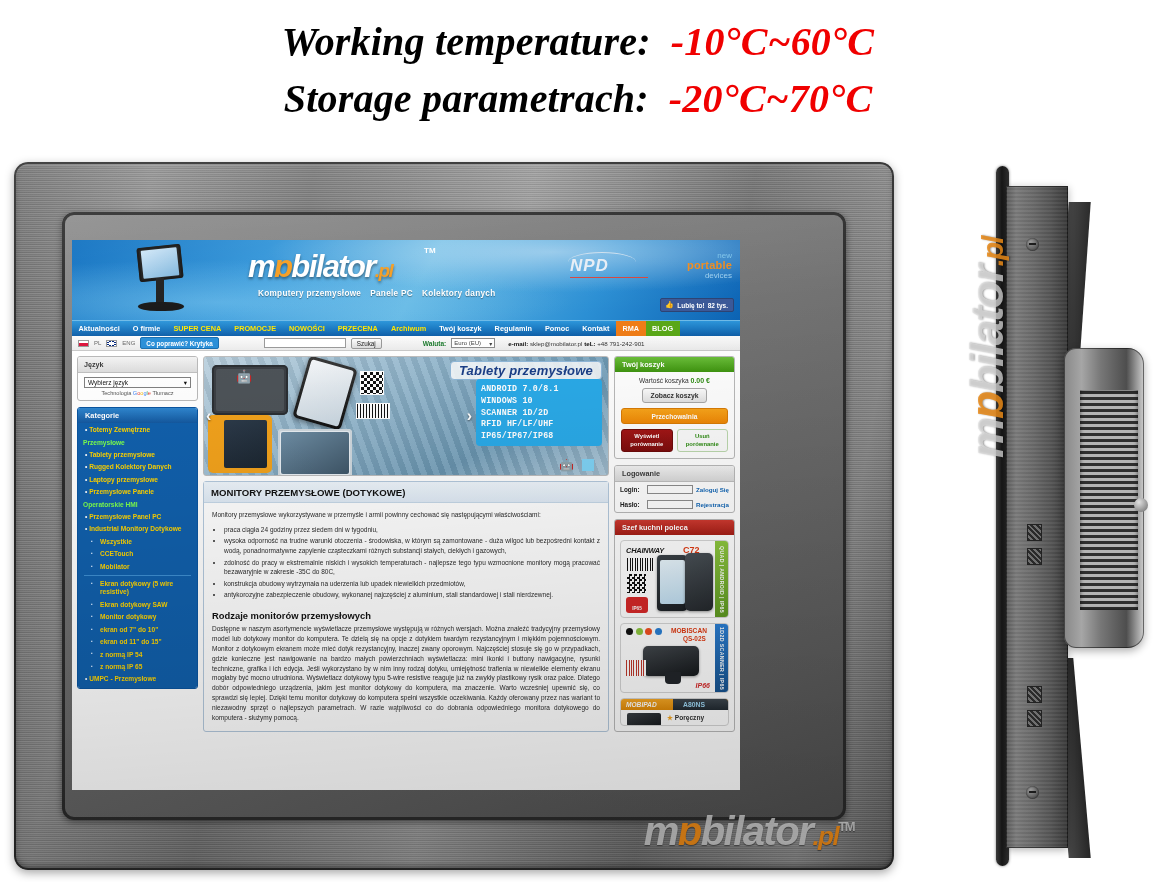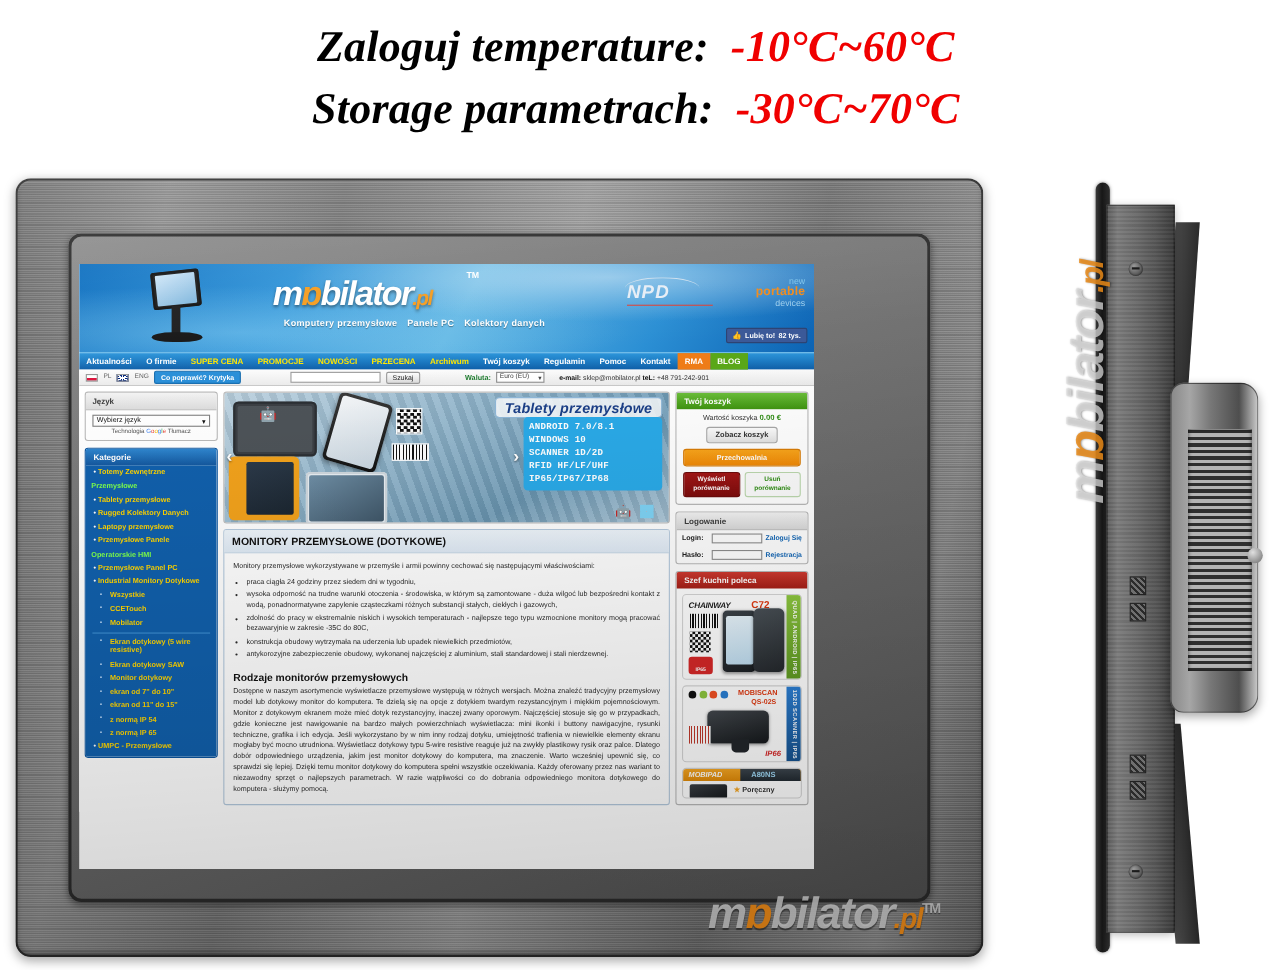--- a/index.html
+++ b/index.html
@@ -334,24 +334,24 @@
   .mp-tab { position:absolute; left:6px; top:14px; width:34px; height:13px; border-radius:2px;
     background: linear-gradient(160deg,#3a3f44,#16191c); }
   .mp-feat { position:absolute; left:46px; top:15px; font-size:6.6px; font-weight:bold; color:#333; }
   .mp-star { color:#f5a623; }
 </style>
 </head>
 <body>
 
 <div class="headings">
   <div class="heading-line">
-    <span>Zaloguj temperature:</span><span class="heading-val">-10°C~60°C</span>
+    <span>Working temperature:</span><span class="heading-val">-10°C~60°C</span>
   </div>
   <div class="heading-line">
-    <span>Storage parametrach:</span><span class="heading-val">-30°C~70°C</span>
+    <span>Storage parametrach:</span><span class="heading-val">-20°C~70°C</span>
   </div>
 </div>
 
 <div class="stage">
 
   <div class="monitor">
     <div class="bezel"></div>
 
     <div class="screen">
       <div class="site">

